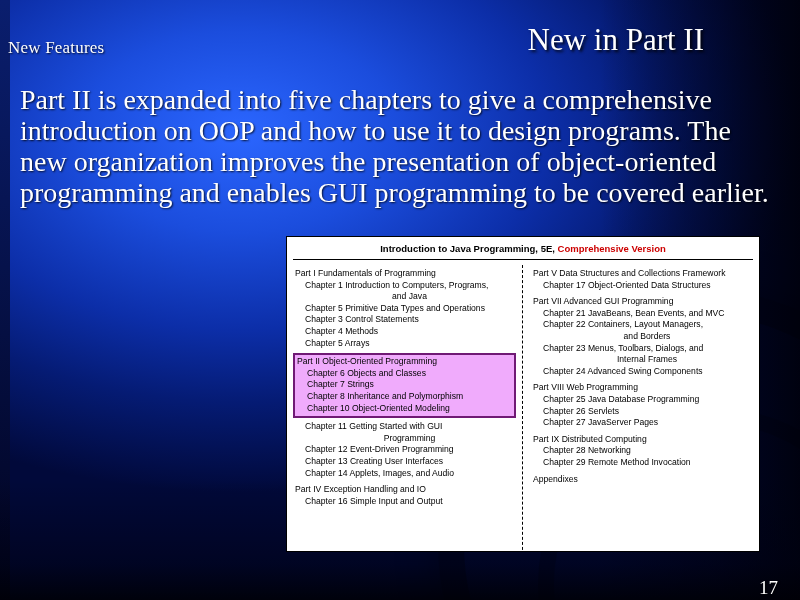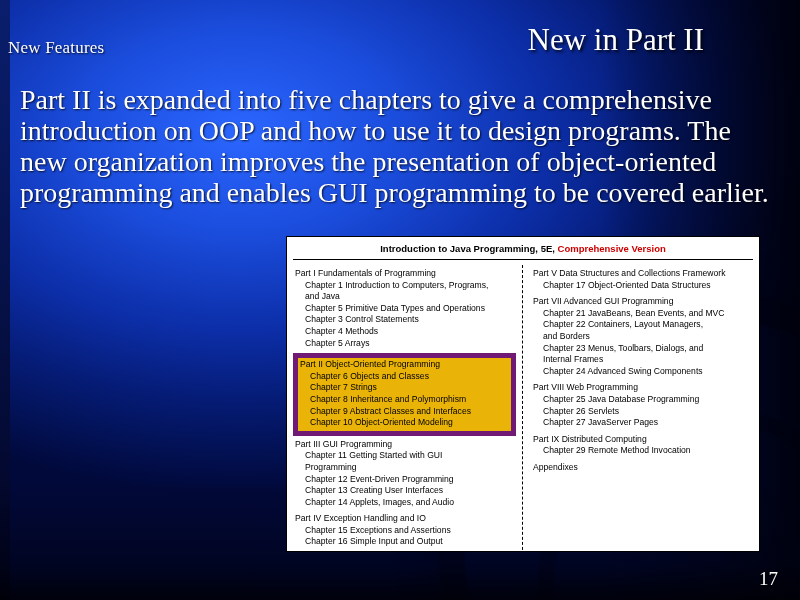--- a/index.html
+++ b/index.html
@@ -151,38 +151,38 @@
   }
   .part-title {
     font-size: 8.6px;
   }
   .chapter {
     padding-left: 10px;
     font-size: 8.6px;
   }
   .chapter-cont {
     padding-left: 10px;
-    text-align: left;
+    text-align: center;
     font-size: 8.6px;
   }
   .group-highlight {
-    background: #eab308;
-    border: 5px solid #701a75;
+    background: #f0abfc;
+    border: 2px solid #701a75;
     padding: 1px 2px 2px 2px;
     margin-top: 2px;
   }
   .group-plain {
     padding: 1px 2px 2px 2px;
     margin-top: 2px;
   }
 
   .page-number {
     position: absolute;
     right: 22px;
-    bottom: 10px;
+    bottom: 1px;
     color: #ffffff;
     font-size: 19px;
     font-family: "Liberation Serif", serif;
     text-shadow: 1px 1px 2px rgba(0,0,0,0.8);
   }
 </style>
 </head>
 <body>
 
 <div class="slide">
@@ -211,34 +211,31 @@
             <div class="chapter">Chapter 5 Primitive Data Types and Operations</div>
             <div class="chapter">Chapter 3 Control Statements</div>
             <div class="chapter">Chapter 4 Methods</div>
             <div class="chapter">Chapter 5 Arrays</div>
           </div>
           <div class="part group-highlight">
             <div class="part-title">Part II Object-Oriented Programming</div>
             <div class="chapter">Chapter 6 Objects and Classes</div>
             <div class="chapter">Chapter 7 Strings</div>
             <div class="chapter">Chapter 8 Inheritance and Polymorphism</div>
-            <div class="chapter">Chapter 9 Abstract Classes and Interfaces</div>
             <div class="chapter">Chapter 10 Object-Oriented Modeling</div>
           </div>
           <div class="part group-plain">
-            <div class="part-title">Part III GUI Programming</div>
             <div class="chapter">Chapter 11 Getting Started with GUI</div>
             <div class="chapter-cont">Programming</div>
             <div class="chapter">Chapter 12 Event-Driven Programming</div>
             <div class="chapter">Chapter 13 Creating User Interfaces</div>
             <div class="chapter">Chapter 14 Applets, Images, and Audio</div>
           </div>
           <div class="part group-plain">
             <div class="part-title">Part IV Exception Handling and IO</div>
-            <div class="chapter">Chapter 15 Exceptions and Assertions</div>
             <div class="chapter">Chapter 16 Simple Input and Output</div>
           </div>
         </div>
       <div class="toc-col right" id="toc-right">
           <div class="part group-plain">
             <div class="part-title">Part V Data Structures and Collections Framework</div>
             <div class="chapter">Chapter 17 Object-Oriented Data Structures</div>
           </div>
           <div class="part group-plain">
             <div class="part-title">Part VII  Advanced GUI Programming</div>
@@ -250,20 +247,21 @@
             <div class="chapter">Chapter 24 Advanced Swing Components</div>
           </div>
           <div class="part group-plain">
             <div class="part-title">Part VIII Web Programming</div>
             <div class="chapter">Chapter 25 Java Database Programming</div>
             <div class="chapter">Chapter 26 Servlets</div>
             <div class="chapter">Chapter 27 JavaServer Pages</div>
           </div>
           <div class="part group-plain">
             <div class="part-title">Part IX Distributed Computing</div>
+            <div class="chapter">Chapter 28 Networking</div>
             <div class="chapter">Chapter 29 Remote Method Invocation</div>
           </div>
           <div class="part group-plain">
             <div class="part-title">Appendixes</div>
           </div>
         </div>
     </div>
   </div>
 
   <div class="page-number">17</div>

